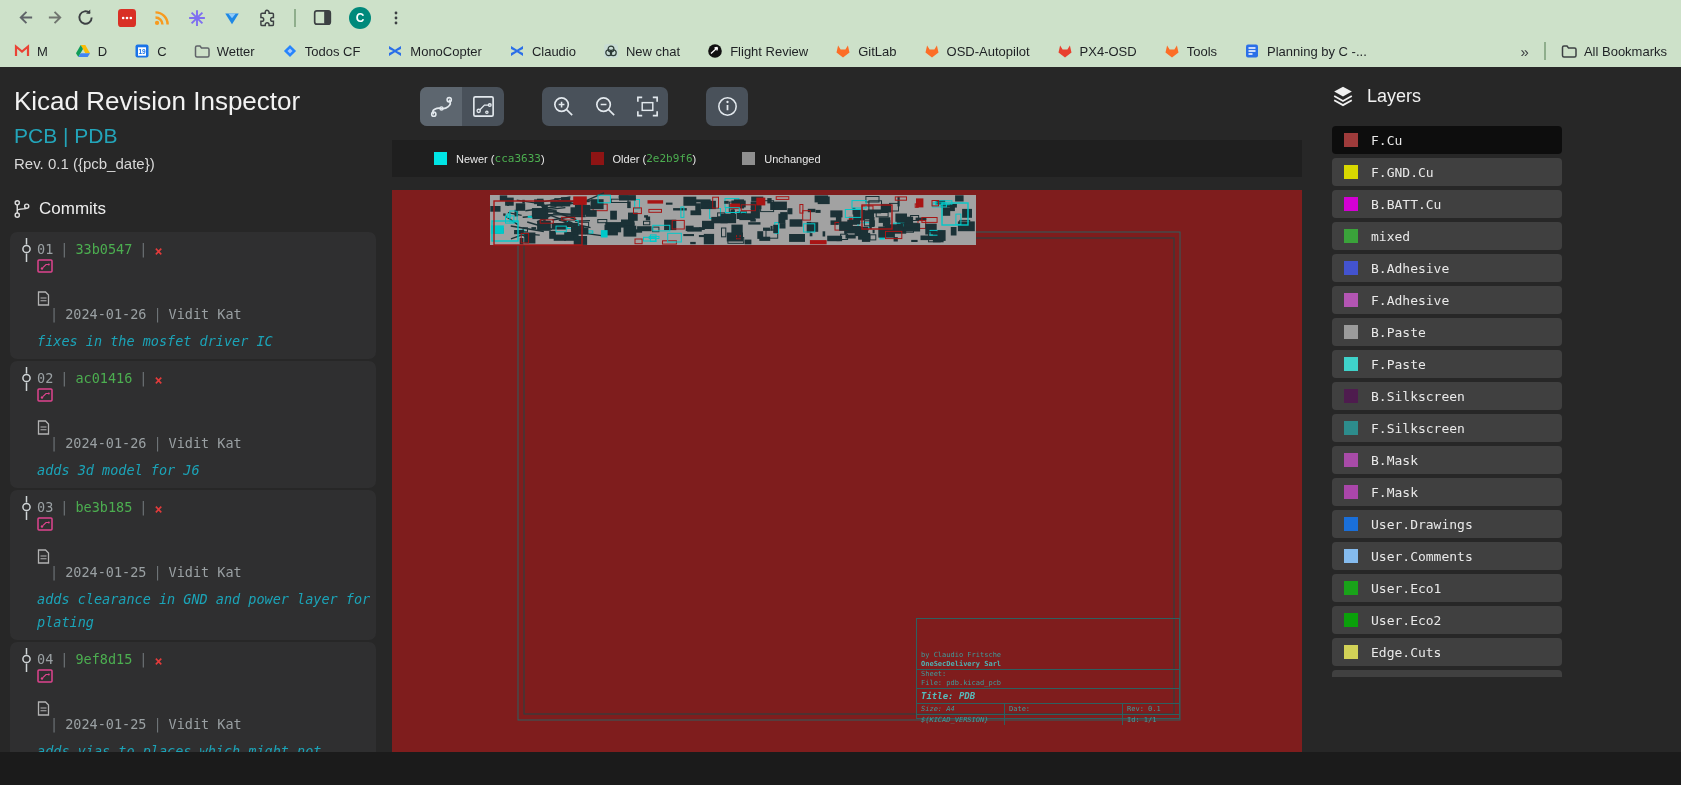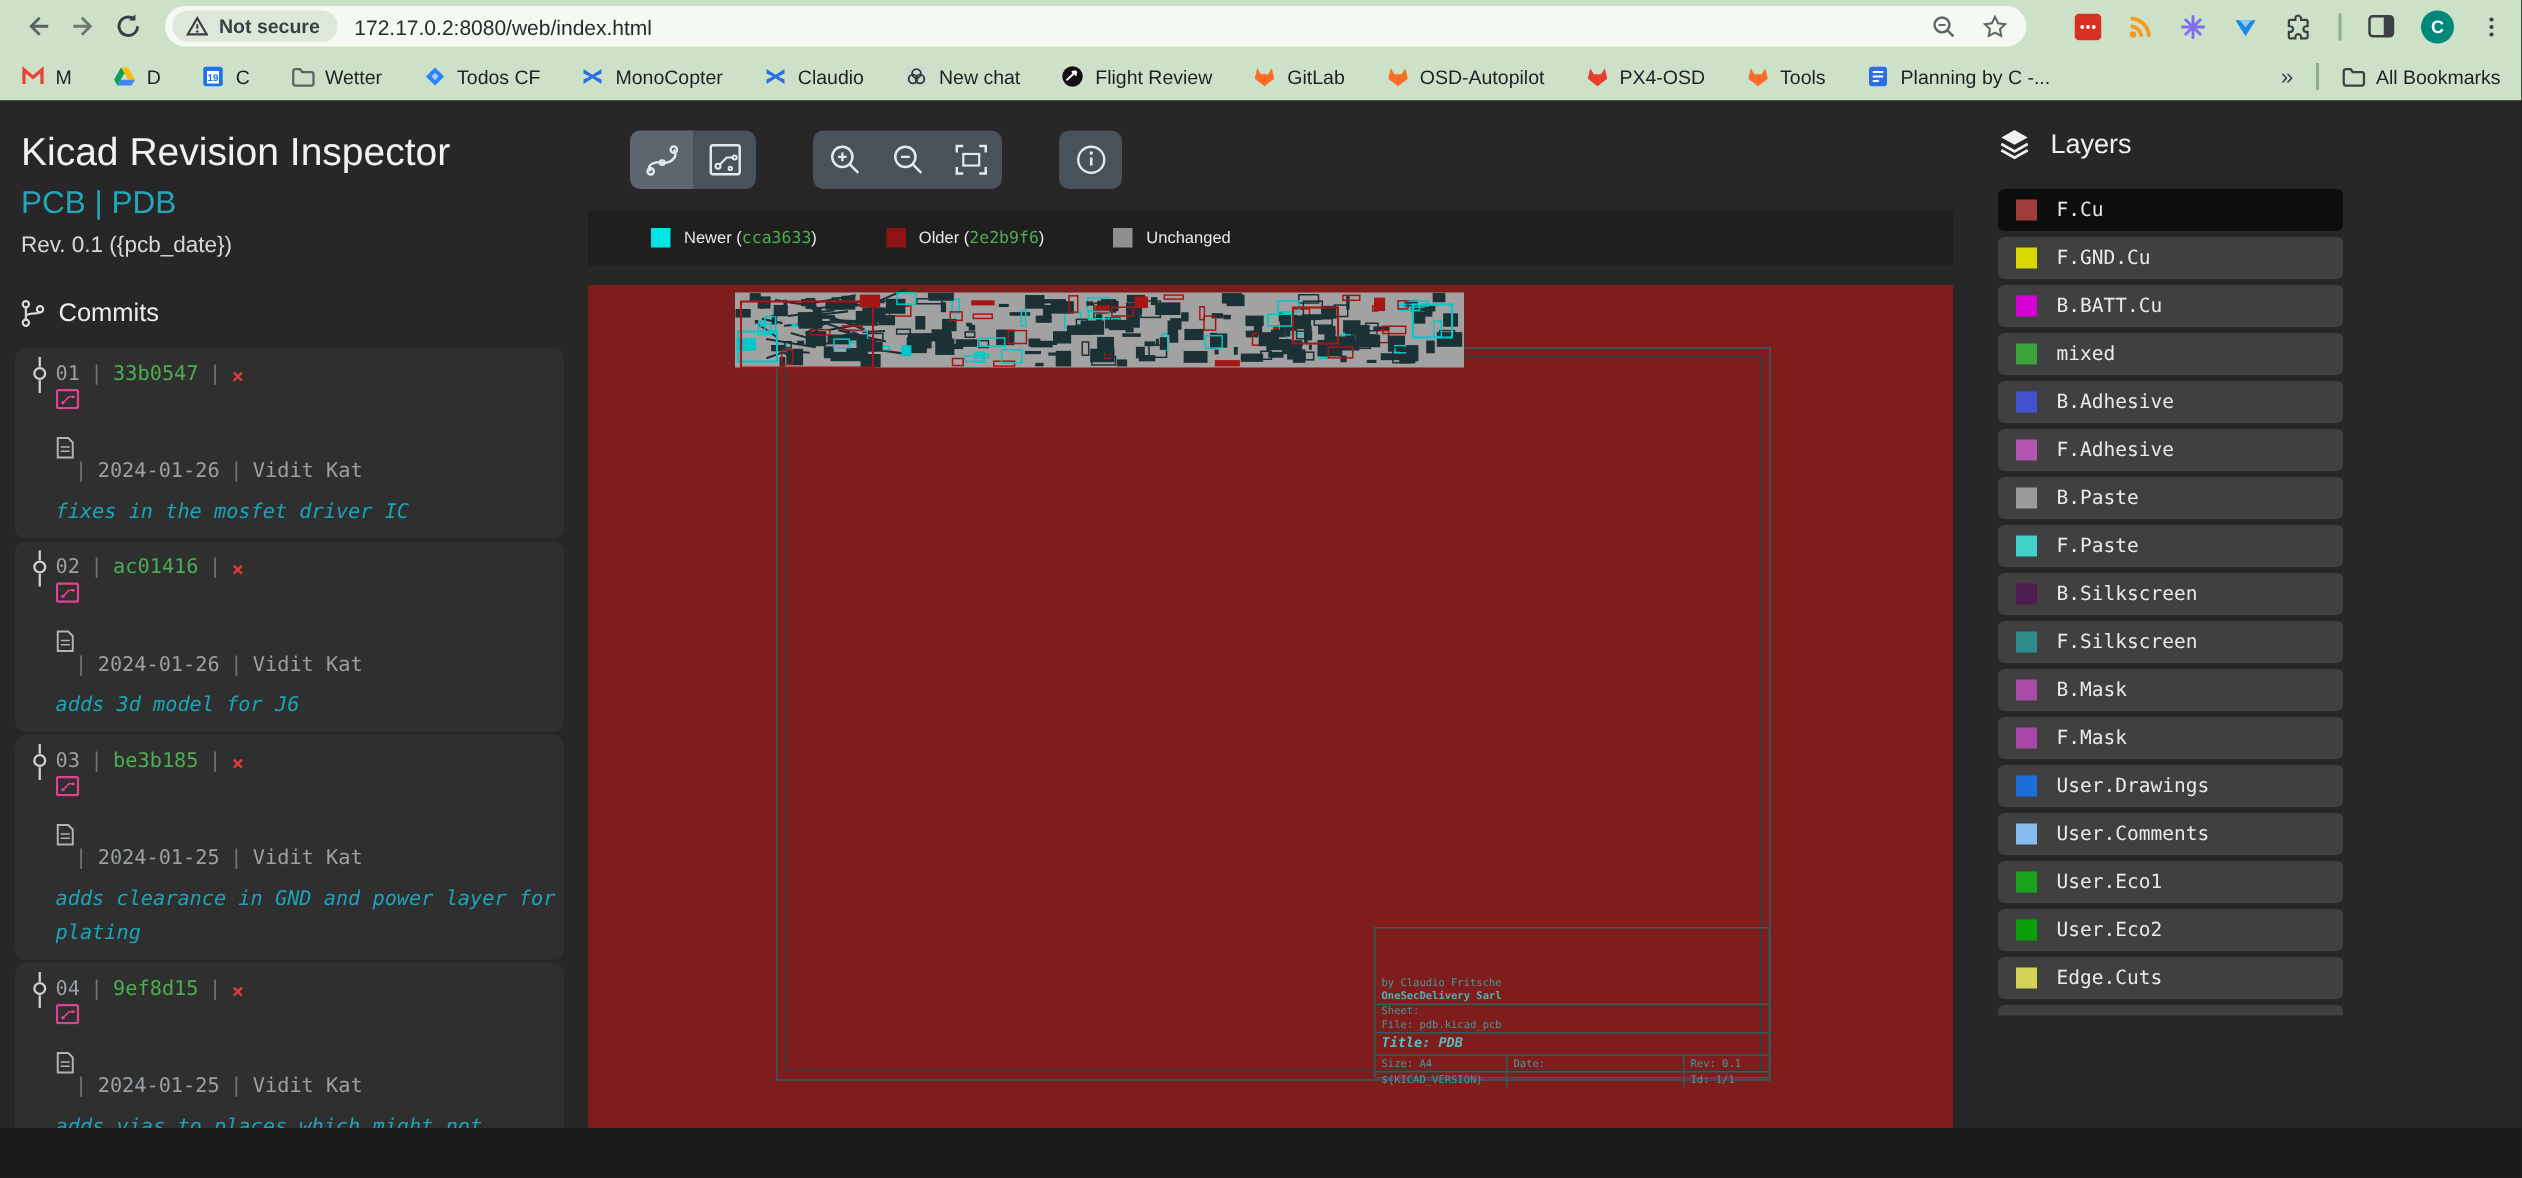--- a/index.html
+++ b/index.html
@@ -67,21 +67,21 @@
 
   
   .tb { position:absolute; left:524px; top:428px; width:264px; height:101px;
     border:1px solid #2d6060; color:#3f9c9c; font:7px "DejaVu Sans Mono", monospace; }
   .tb-top { height:32px; }
   .tb-row { padding:0 0 1px 4px; line-height:8px; }
   .tb-bold { font-weight:700; color:#4fb3b3; }
   .tb-bt { border-top:1px solid #2d6060; }
   .tb-grid { border-top:1px solid #2d6060; display:flex; }
   .tb-cell { padding:1px 0 1px 4px; line-height:8px; }
-  .tb-c1 { width:88px; border-right:1px solid #2d6060; }
+  .tb-c1 { width:88px; border-right:1px solid #2d6060;font-style:italic; }
   .tb-c2 { flex:1; border-right:1px solid #2d6060; }
   .tb-c3 { width:56px; }
   .tb-title { font:italic 700 9px "DejaVu Sans Mono", monospace; color:#56bcbc; padding:2px 0 2px 4px; }
 
   
   .layers-panel { flex:1; padding:18px 0 0 30px; overflow:hidden; }
   .layers-head { display:flex; align-items:center; gap:13px; color:#f0f0f0; font-size:18px; }
   .layers-list { margin-top:19px; height:551px; overflow:hidden; }
   .layer { display:flex; align-items:center; gap:13px; background:#404040; border-radius:4px;
     width:230px; height:28px; margin-bottom:4px; padding-left:12px;
@@ -103,41 +103,20 @@
     <div class="navbtn">
       <svg width="19" height="19" viewBox="0 0 20 20">
           <path d="M9 4 L15 10 L9 16 M15 10 H3" stroke="#70756f" stroke-width="2" fill="none"></path>
         </svg>
     </div>
     <div class="navbtn">
       <svg width="19" height="19" viewBox="0 0 20 20">
           <path d="M16.5 10 a6.5 6.5 0 1 1 -2-4.7" stroke="#3c4043" stroke-width="2" fill="none"></path>
           <path d="M15 1.5 v4.5 h-4.5" fill="#3c4043"></path>
         </svg>
-    </div>
-    <div class="urlbar">
-      <div class="sec-chip">
-        <svg width="15" height="15" viewBox="0 0 16 16">
-            <path d="M8 2.2 L14.8 13.8 H1.2 Z" fill="none" stroke="#3c4043" stroke-width="1.5"></path>
-            <line x1="8" y1="6.6" x2="8" y2="9.8" stroke="#3c4043" stroke-width="1.4"></line>
-            <circle cx="8" cy="11.7" r="0.9" fill="#3c4043"></circle>
-          </svg>
-        <span>Not secure</span>
-      </div>
-      <span class="url-text">172.17.0.2:8080/web/index.html</span>
-      <div class="pill-right">
-        <svg width="18" height="18" viewBox="0 0 20 20">
-            <circle cx="8.5" cy="8.5" r="5.5" fill="none" stroke="#5f6368" stroke-width="1.8"></circle>
-            <line x1="12.7" y1="12.7" x2="17" y2="17" stroke="#5f6368" stroke-width="1.8"></line>
-            <line x1="6" y1="8.5" x2="11" y2="8.5" stroke="#5f6368" stroke-width="1.6"></line>
-          </svg>
-        <svg width="18" height="18" viewBox="0 0 20 20">
-            <path d="M10 2.5 l2.3 4.7 5.2.7 -3.8 3.6.9 5.1 -4.6-2.4 -4.6 2.4.9-5.1 -3.8-3.6 5.2-.7z" fill="none" stroke="#5f6368" stroke-width="1.5"></path>
-          </svg>
-      </div>
     </div>
     <div class="ext-icons">
       <svg width="18" height="18" viewBox="0 0 16 16">
           <rect width="16" height="16" rx="3" fill="#d93025"></rect>
           <circle cx="4.6" cy="8" r="1.15" fill="#fff"></circle>
           <circle cx="8" cy="8" r="1.15" fill="#fff"></circle>
           <circle cx="11.4" cy="8" r="1.15" fill="#fff"></circle>
         </svg>
       <svg width="18" height="18" viewBox="0 0 16 16">
           <circle cx="3.6" cy="12.4" r="1.9" fill="#f79a1f"></circle>

